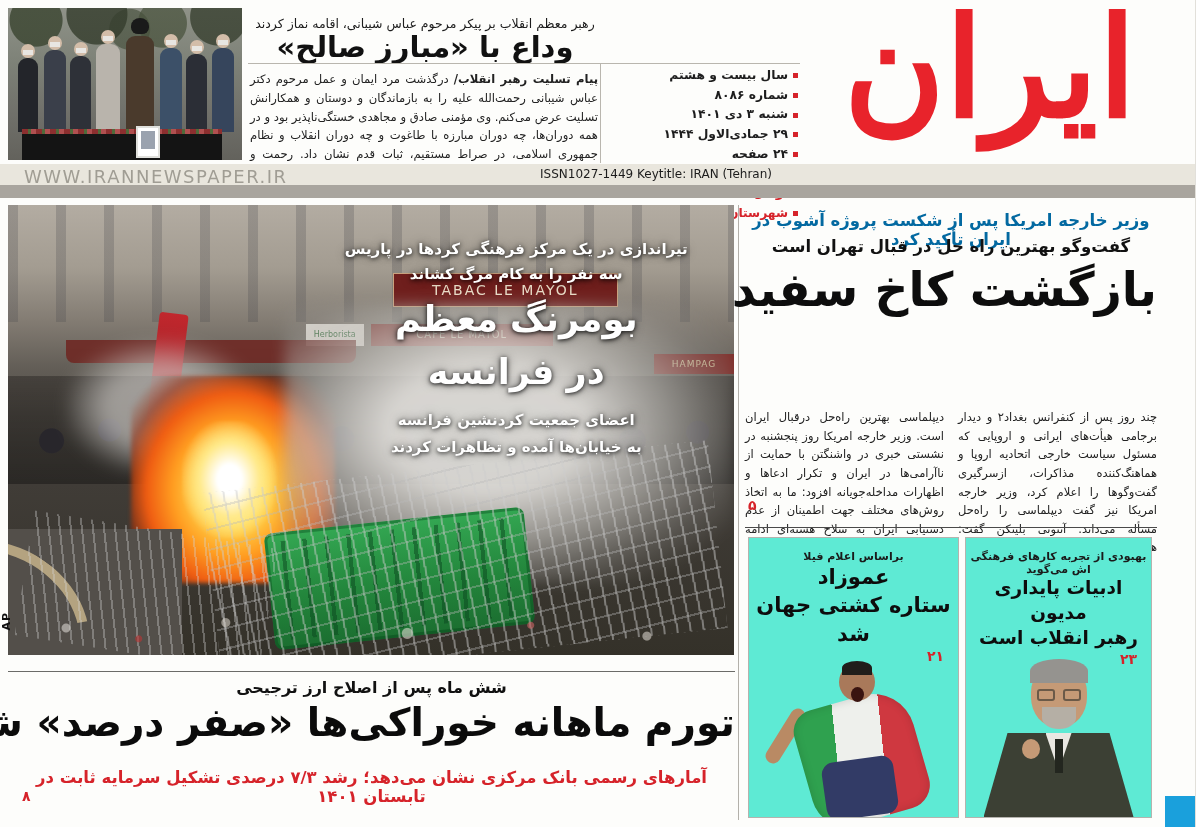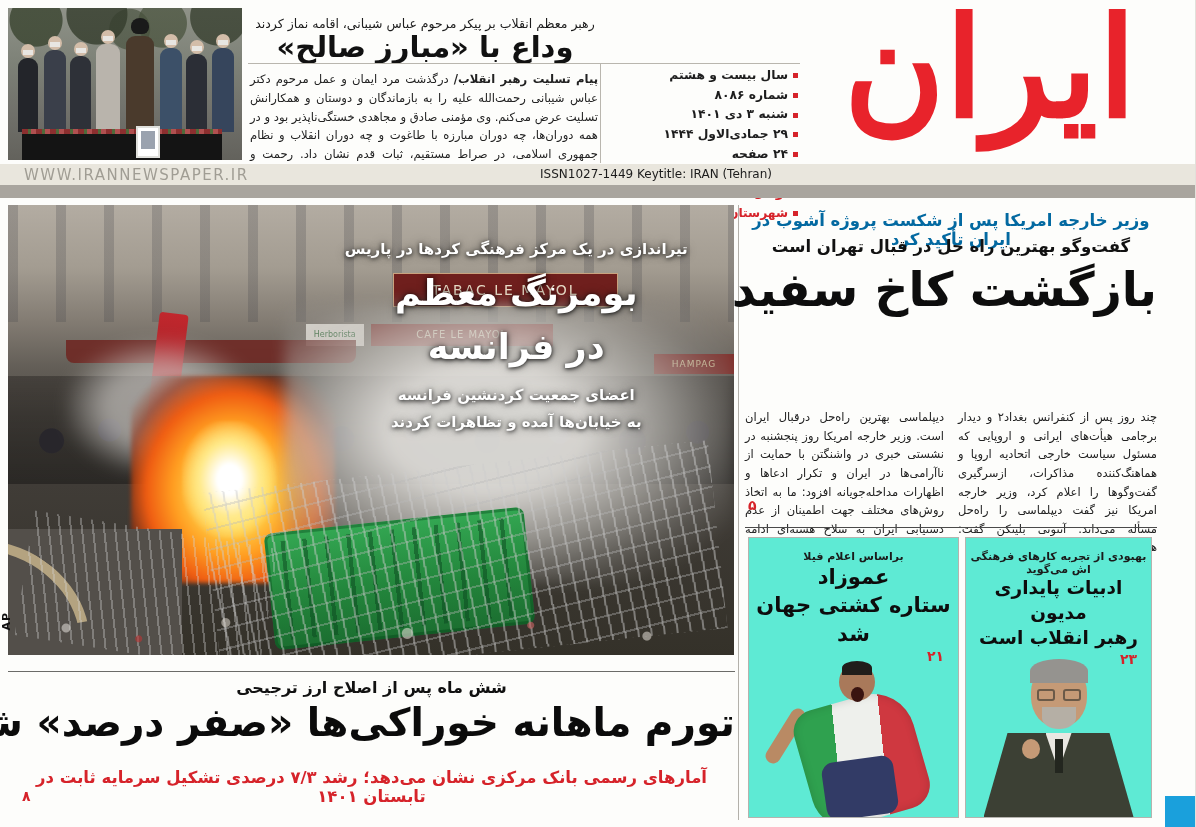--- a/index.html
+++ b/index.html
@@ -44,21 +44,21 @@
 
   .info-col { left:608px; top:66px; width:190px; font-size:12.3px; font-weight:bold; color:#1d1d1d; }
   .info-item { display:flex; align-items:center; gap:5px; line-height:1.6; }
   .bullet { display:inline-block; width:5px; height:5px; background:#d6232a; flex:0 0 auto; }
   .info-red { color:#d6232a; }
 
   .masthead { left:790px; top:-18px; width:400px; height:190px; text-align:center; z-index:3;
     font-family:"DejaVu Serif", serif; font-weight:bold; font-size:138px; line-height:1.25; color:#e8232b; }
 
   .beige-strip { left:0; top:164px; width:1196px; height:21px; background:#e9e6dd; }
-  .website { left:24px; top:166px; font-size:15px; letter-spacing:1.5px; color:#a09d94; direction:ltr;text-align:right; }
+  .website { left:24px; top:166px; font-size:18px; letter-spacing:1.5px; color:#a09d94; direction:ltr;text-align:right; }
   .issn { left:540px; top:167px; font-size:12px; color:#1c1c1c; direction:ltr; }
   .gray-bar { left:0; top:185px; width:1196px; height:13px; background:#a9a59e; }
 
   
   .riot-photo { left:8px; top:205px; width:726px; height:450px; overflow:hidden;
     background:linear-gradient(180deg,#b3aca2 0%,#a39c91 14%,#827b72 26%,#635e57 36%,#4d4943 48%,#403c37 62%,#343129 100%); }
   .windows { position:absolute; left:0; top:0; width:100%; height:26%; opacity:.5;
     background:repeating-linear-gradient(90deg, rgba(70,70,75,.5) 0 10px, transparent 10px 48px); }
   .sign { position:absolute; color:#fff; text-align:center; overflow:hidden; white-space:nowrap; }
   .sign-tabac { left:53%; top:15%; width:31%; height:34px; background:#6f1f1d; border:1px solid #caa27e;
@@ -295,20 +295,21 @@
     <div class="road"></div>
     <div class="road-mark"></div>
     <div class="dumpster">
         <i></i>
       </div>
     <div class="fence"></div>
     <div class="fence2"></div>
     <div class="debris"></div>
     <div class="photo-overlay">
       <div class="po-kicker">تیراندازی در یک مرکز فرهنگی کردها در پاریس</div>
+      <div class="po-kicker">سه نفر را به کام مرگ کشاند</div>
       <div class="po-headline">بومرنگ معظم</div>
       <div class="po-headline">در فرانسه</div>
       <div class="po-sub">
         <div>اعضای جمعیت کردنشین فرانسه</div>
         <div>به خیابان‌ها آمده و تظاهرات کردند</div>
       </div>
     </div>
   </div>
   <div class="abs ap-credit">AP</div>
 

